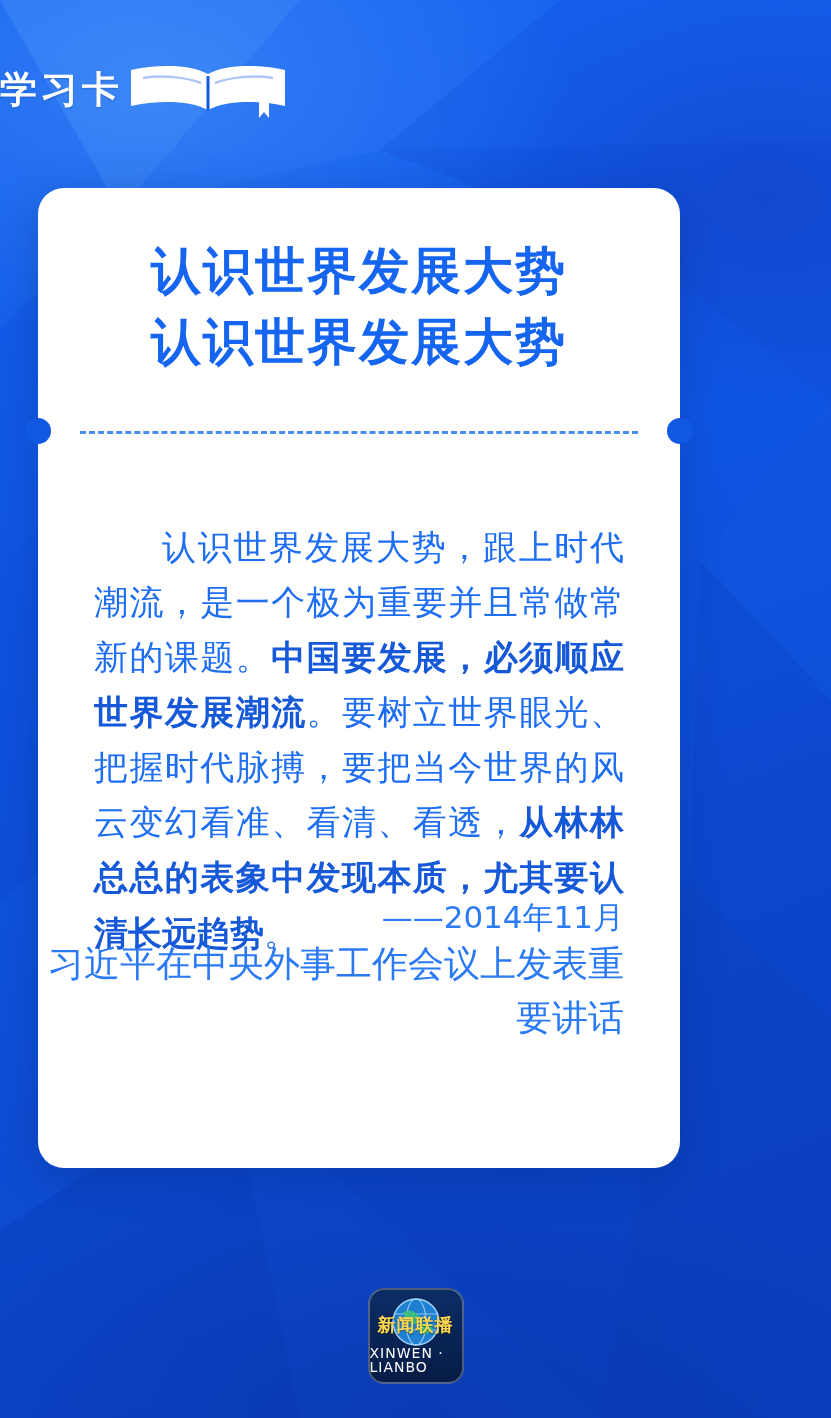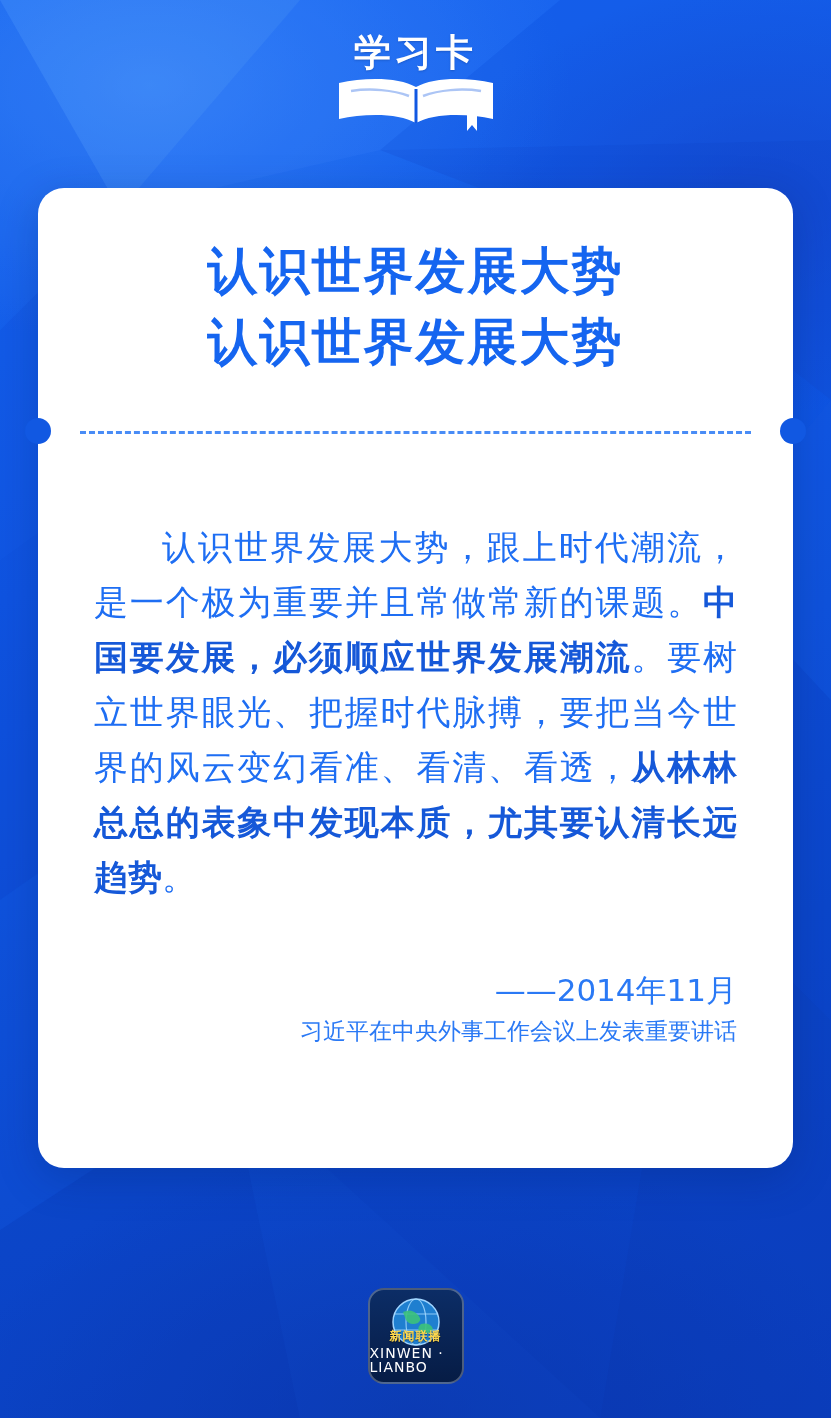--- a/index.html
+++ b/index.html
@@ -40,40 +40,39 @@
   .facets polygon { mix-blend-mode: screen; }
 
   
   .logo-wrap {
     position: absolute;
     top: 34px;
     left: 0;
     right: 0;
     height: 110px;
     display: flex;
-    flex-direction: column;
     align-items: center;
     justify-content: flex-start;
   }
   .logo-text {
     color: #ffffff;
     font-size: 37px;
     font-weight: bold;
     letter-spacing: 4px;
     line-height: 1;
     text-shadow: 0 1px 2px rgba(0,30,90,0.25);
   }
   .logo-book { margin-top: 4px; }
 
   
   .card {
     position: absolute;
     left: 38px;
     top: 188px;
-    width: 755px;
+    width: 642px;
     height: 980px;
     background: #ffffff;
     border-radius: 26px;
     box-shadow: 0 10px 40px rgba(3, 30, 100, 0.25);
   }
 
   
   .notch {
     position: absolute;
     width: 26px;
@@ -131,22 +130,23 @@
     right: 56px;
     bottom: 120px;
     text-align: right;
     color: #2a79f5;
   }
   .source-date {
     font-size: 31px;
     line-height: 1.5;
   }
   .source-desc {
-    font-size: 23px;
+    font-size: 36px;
     line-height: 1.5;
+    font-family: Liberation Mono, monospace;
   }
 
   
   .footer {
     position: absolute;
     left: 0;
     right: 0;
     bottom: 34px;
     display: flex;
     justify-content: center;
@@ -168,25 +168,25 @@
   }
   .badge-globe {
     position: absolute;
     top: 6px;
     left: 50%;
     transform: translateX(-50%);
   }
   .badge-cn {
     position: relative;
     color: #ffd84d;
-    font-size: 12px;
+    font-size: 18px;
     font-weight: bold;
     letter-spacing: 1px;
     line-height: 1;
-    margin-bottom: 4px;
+    margin-bottom: 12px;
     text-shadow: 0 1px 1px rgba(0,0,0,0.5);
   }
   .badge-en {
     position: relative;
     color: #ffffff;
     font-size: 14px;
     letter-spacing: 1px;
     line-height: 1;
   }
 </style>

